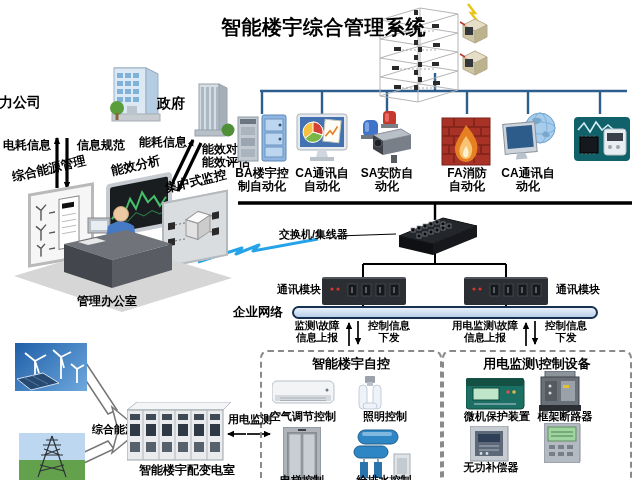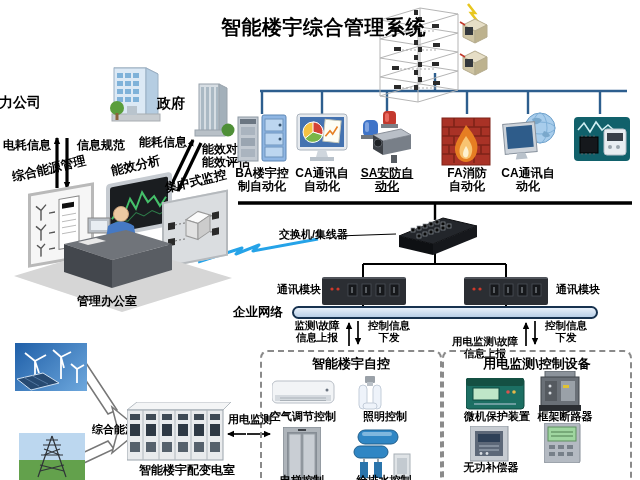--- a/index.html
+++ b/index.html
@@ -327,21 +327,21 @@
     <rect x="30" y="12" width="22" height="26" rx="3" fill="#e8edf1" stroke="#b7c0c9"></rect>
     <rect x="33" y="16" width="16" height="8" fill="#394049"></rect>
     <circle cx="36" cy="30" r="2" fill="#9aa4ad"></circle>
       <circle cx="44" cy="30" r="2" fill="#9aa4ad"></circle>
   </svg>
 
   <div class="lbl s12 ctr" style="left:227px;top:167px;width:70px;">BA楼宇控
 制自动化</div>
   <div class="lbl s12 ctr" style="left:287px;top:167px;width:70px;">CA通讯自
 自动化</div>
-  <div class="lbl s12 ctr" style="left:352px;top:167px;width:70px;text-decoration:underline;">SA安防自
+  <div class="lbl s12 ctr" style="left:352px;top:167px;width:70px;">SA安防自
 动化</div>
   <div class="lbl s12 ctr" style="left:432px;top:167px;width:70px;">FA消防
 自动化</div>
   <div class="lbl s12 ctr" style="left:493px;top:167px;width:70px;">CA通讯自
 动化</div>
 
   <svg class="abs" style="left:393px;top:214px;" width="88" height="46">
     <polygon points="6,22 50,4 84,12 40,30" fill="#23262b" stroke="#0c0d10"></polygon>
     <polygon points="6,22 40,30 40,41 6,33" fill="#0e1013"></polygon>
     <polygon points="40,30 84,12 84,23 40,41" fill="#16181c"></polygon>
@@ -395,21 +395,21 @@
   <div class="lbl s115" style="left:277px;top:283px;">通讯模块</div>
   <div class="lbl s115" style="left:556px;top:283px;">通讯模块</div>
 
   <div class="bar" style="left:292px;top:306px;width:302px;height:9px;"></div>
   <div class="lbl s125" style="left:233px;top:305px;">企业网络</div>
 
   <div class="lbl s11 ctr" style="left:287px;top:320px;width:60px;">监测\故障
 信息上报</div>
   <div class="lbl s11 ctr" style="left:363px;top:320px;width:52px;">控制信息
 下发</div>
-  <div class="lbl s11 ctr" style="left:447px;top:336px;width:76px;">用电监测\故障
+  <div class="lbl s11 ctr" style="left:447px;top:320px;width:76px;">用电监测\故障
 信息上报</div>
   <div class="lbl s11 ctr" style="left:540px;top:320px;width:52px;">控制信息
 下发</div>
 
   <div class="dashedbox" style="left:260px;top:350px;width:178px;height:140px;">
     <div class="boxtitle">智能楼宇自控</div>
   </div>
   <div class="dashedbox" style="left:442px;top:350px;width:186px;height:140px;">
     <div class="boxtitle">用电监测\控制设备</div>
   </div>

